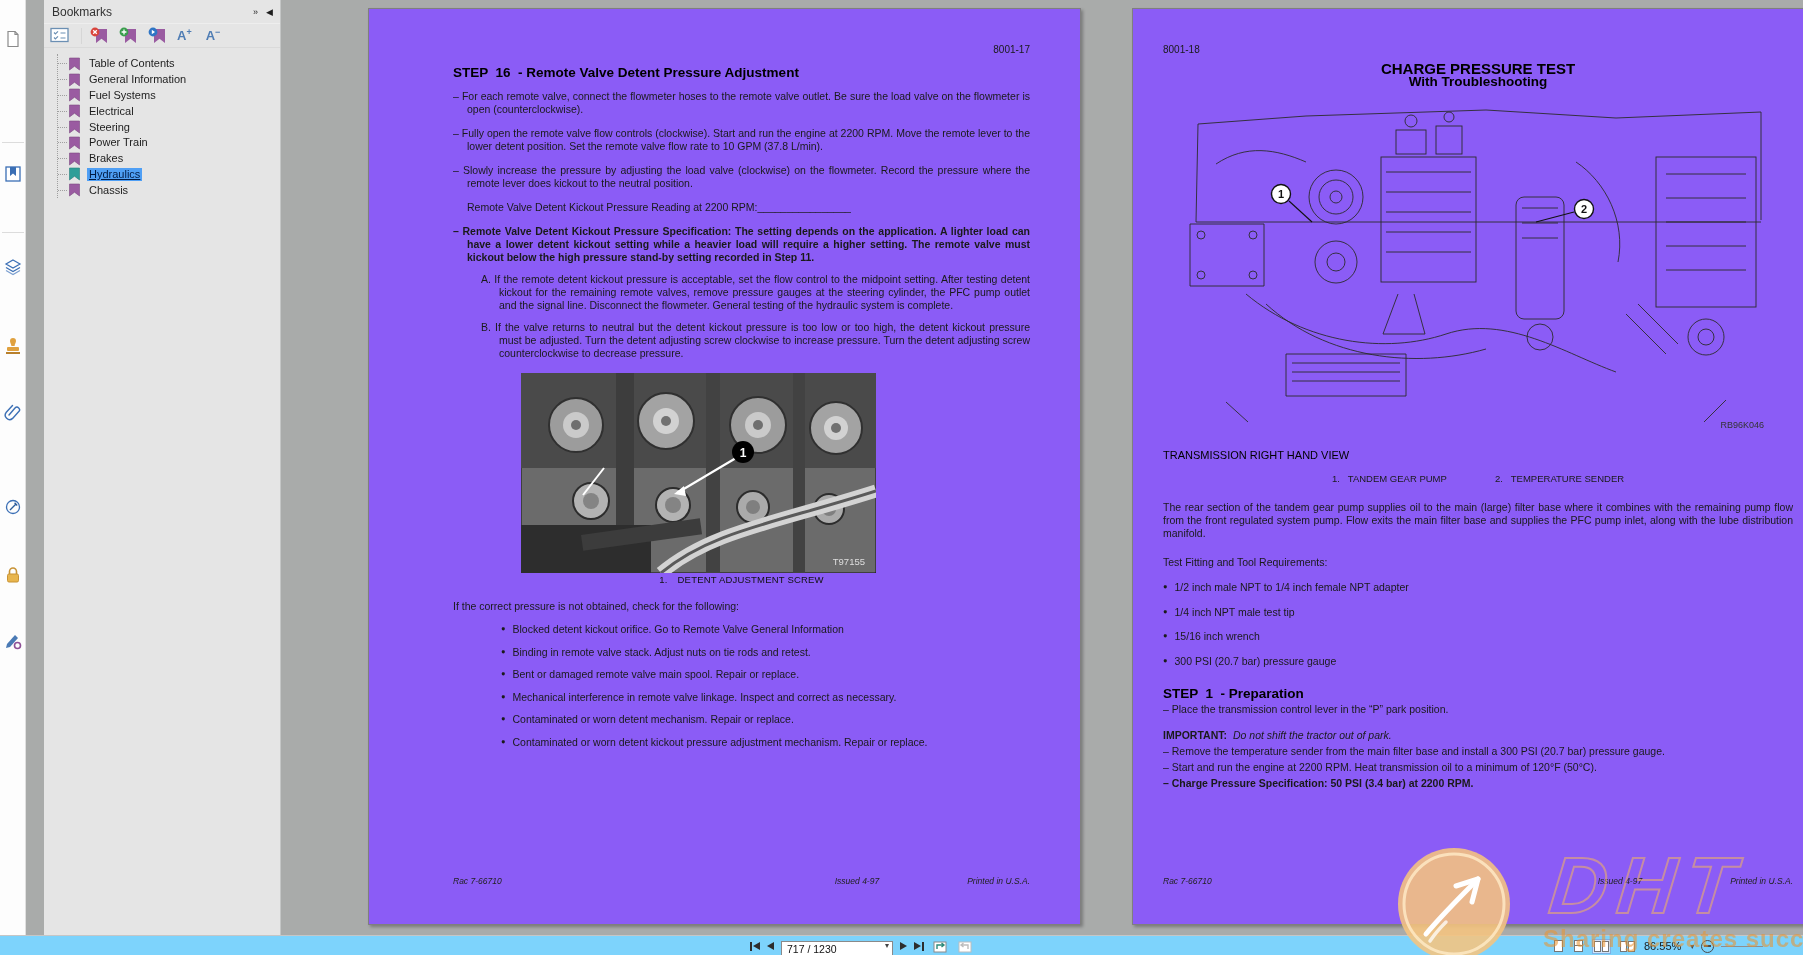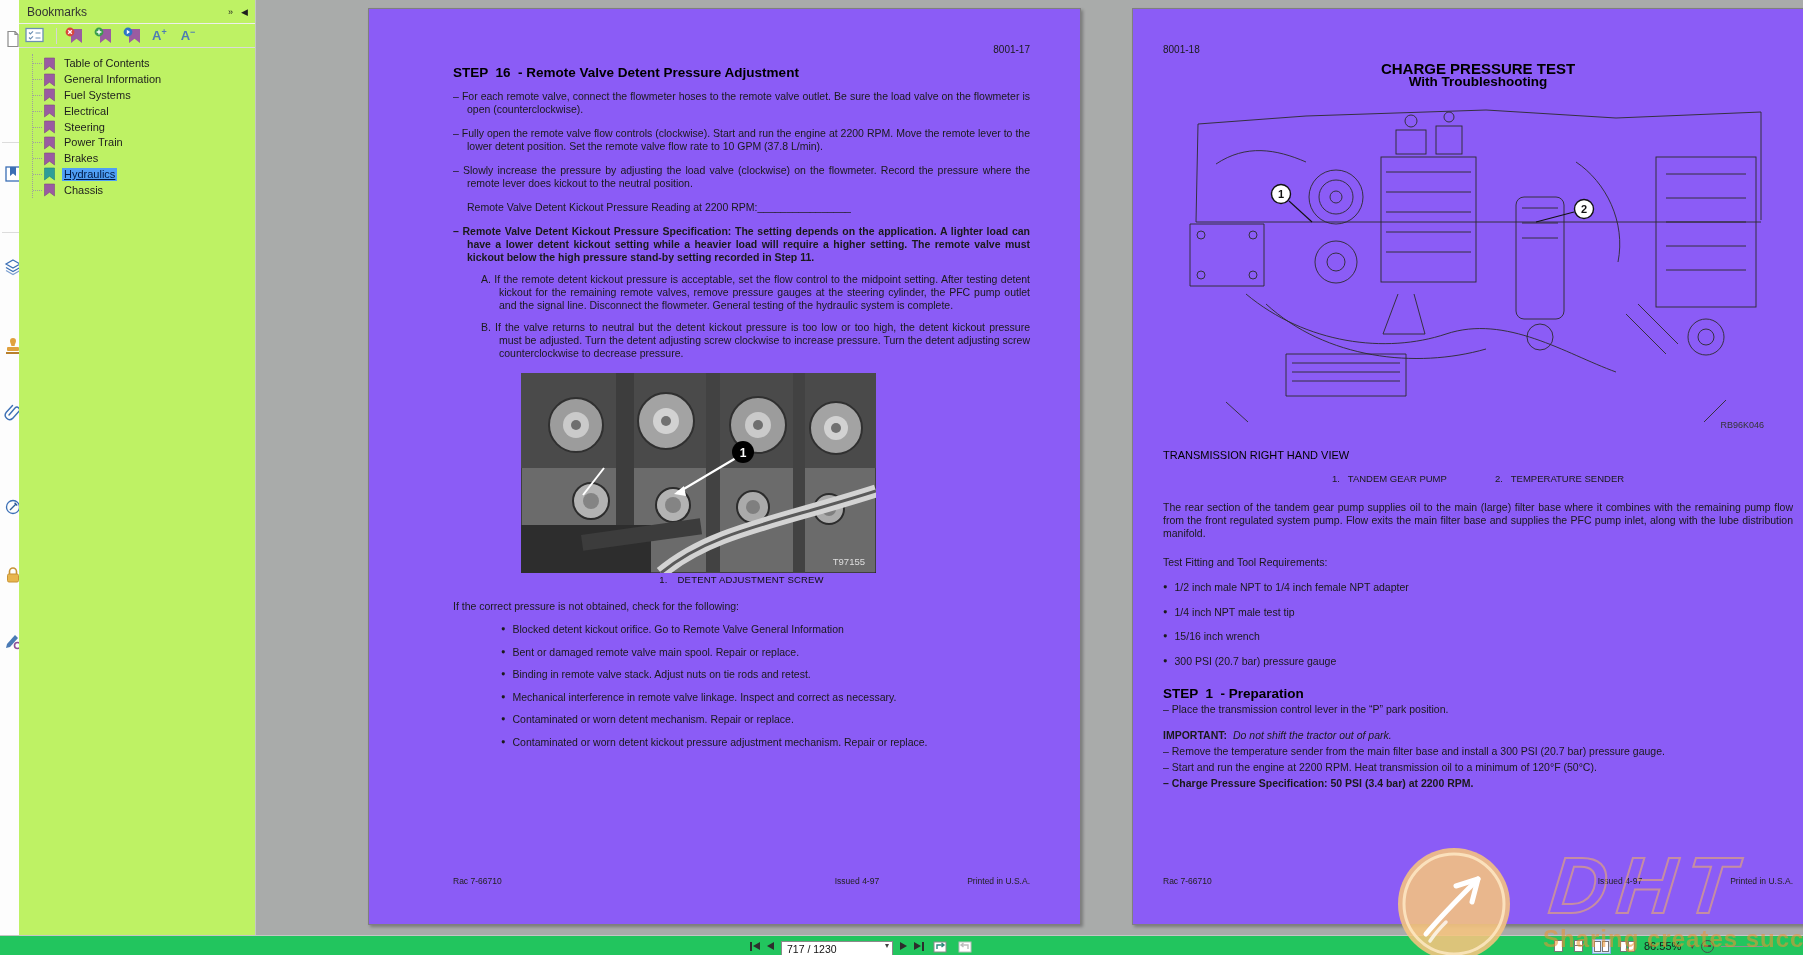--- a/index.html
+++ b/index.html
@@ -12,22 +12,22 @@
   
   .nav-strip{
     position:absolute; left:0; top:0; bottom:20px; width:26px;
     background:#fdfdfd; border-right:1px solid #e0e0e0; z-index:3;
   }
   .nav-strip .sicon{ position:absolute; left:4px; width:18px; height:18px; }
   .nav-strip .sep{ position:absolute; left:2px; width:22px; border-top:1px solid #dcdcdc; }
 
   
   .panel{
-    position:absolute; left:19px; top:0; bottom:20px; width:237px;
-    background:#bef264; border-right:1px solid #c4c6c6; z-index:3;
+    position:absolute; left:44px; top:0; bottom:20px; width:237px;
+    background:#e5e5e5; border-right:1px solid #c4c6c6; z-index:3;
   }
   .panel-header{
     height:23px; display:flex; align-items:center; padding:0 8px;
     font-size:12px; color:#333;
   }
   .panel-header .spacer{ flex:1; }
   .hdr-btn{ font-size:9px; color:#1d1d1d; margin-left:9px; cursor:default; letter-spacing:-1px;}
   .panel-toolbar{
     height:25px; display:flex; align-items:center; padding:0 6px;
     border-bottom:1px solid #dadada; border-top:1px solid #eee;
@@ -68,21 +68,21 @@
   .fig-caption{ text-align:center; font-size:9.5px; color:#111; letter-spacing:.2px; text-align:center;}
   .fig-caption .cap-label{ margin-right:10px; }
   .check-intro{ margin-top:14px; }
   ul.checks{ list-style:none; margin:2px 0 0 48px; }
   ul.checks li{ margin-top:9px; padding-left:14px; text-indent:-14px; text-align:left;}
   ul.checks li::before, ul.tools li::before{ content:"●"; font-size:7.5px; margin-right:7px; vertical-align:1.5px; }
 
   .page-footer{ position:absolute; left:0; right:0; bottom:36px; font-size:8.5px; color:#222; }
   .page-left .page-footer{ padding:0 50px 0 84px; }
   .page-right .page-footer{ padding:0 32px 0 30px; }
-  .page-footer .row{ display:flex; }
+  .page-footer .row{ display:flex;font-style:italic; }
   .page-footer .grow{ flex:1; }
   .page-footer .issued{ margin-right:88px; }
 
   
   .title-center{ text-align:center; font-weight:bold; color:#000; }
   .t1{ font-size:15px; margin-top:6px; }
   .t2{ font-size:13.5px; }
   .diagram-wrap{ width:585px; height:332px; margin:14px auto 0; position:relative; }
   .diag-caption{ margin-top:15px; text-align:left; font-weight:normal; font-size:11px; color:#000;}
   .legend{ display:flex; justify-content:center; gap:48px; margin-top:10px; font-size:9.5px; }
@@ -90,21 +90,21 @@
   ul.tools{ list-style:none; margin-top:5px; }
   ul.tools li{ margin-top:11px; padding-left:14px; text-indent:-14px; text-align:left;}
   .mt16{ margin-top:16px; }
   .step1-items .dash{ margin-top:3px; }
   .important{ margin-top:13px; }
   .important .imp-label{ font-weight:bold; margin-right:6px;}
   .important .imp-text{ font-style:italic; }
 
   
   .statusbar{
-    position:absolute; left:0; right:0; bottom:0; height:20px; background:#22c55e;
+    position:absolute; left:0; right:0; bottom:0; height:20px; background:#7dd3fc;
     border-top:1px solid #c6c6c6; z-index:4;
   }
   .nav-cluster{ position:absolute; left:750px; top:0; height:20px; display:flex; align-items:center; gap:7px;}
   .pgbtn{ display:flex; align-items:center; gap:1px; cursor:default;}
   .tri{ width:0; height:0; border-top:4.5px solid transparent; border-bottom:4.5px solid transparent;}
   .tri-left{ border-right:7px solid #2d2d2d; }
   .tri-right{ border-left:7px solid #2d2d2d; }
   .vbar{ width:2px; height:9px; background:#2d2d2d; }
   .page-box{ position:relative; width:112px; height:15px; }
   .page-box input{
@@ -338,23 +338,23 @@
 
       <div class="fig-caption">
         <span class="cap-label">1.</span><span>DETENT ADJUSTMENT SCREW</span>
       </div>
 
       <p class="check-intro">If the correct pressure is not obtained, check for the following:</p>
       <ul class="checks">
 
           <li>Blocked detent kickout orifice. Go to Remote Valve General Information</li>
 
+          <li>Binding in remote valve stack. Adjust nuts on tie rods and retest.</li>
+
           <li>Bent or damaged remote valve main spool. Repair or replace.</li>
-
-          <li>Binding in remote valve stack. Adjust nuts on tie rods and retest.</li>
 
           <li>Mechanical interference in remote valve linkage. Inspect and correct as necessary.</li>
 
           <li>Contaminated or worn detent mechanism. Repair or replace.</li>
 
           <li>Contaminated or worn detent kickout pressure adjustment mechanism. Repair or replace.</li>
 
       </ul>
 
       <div class="page-footer">

